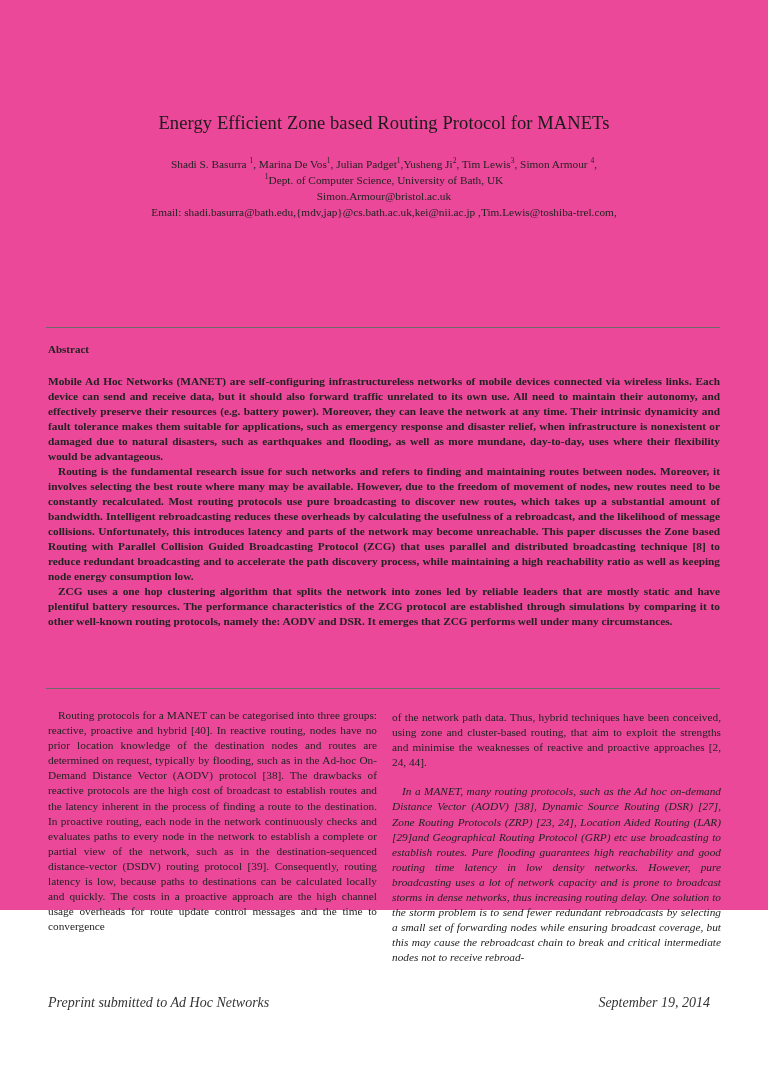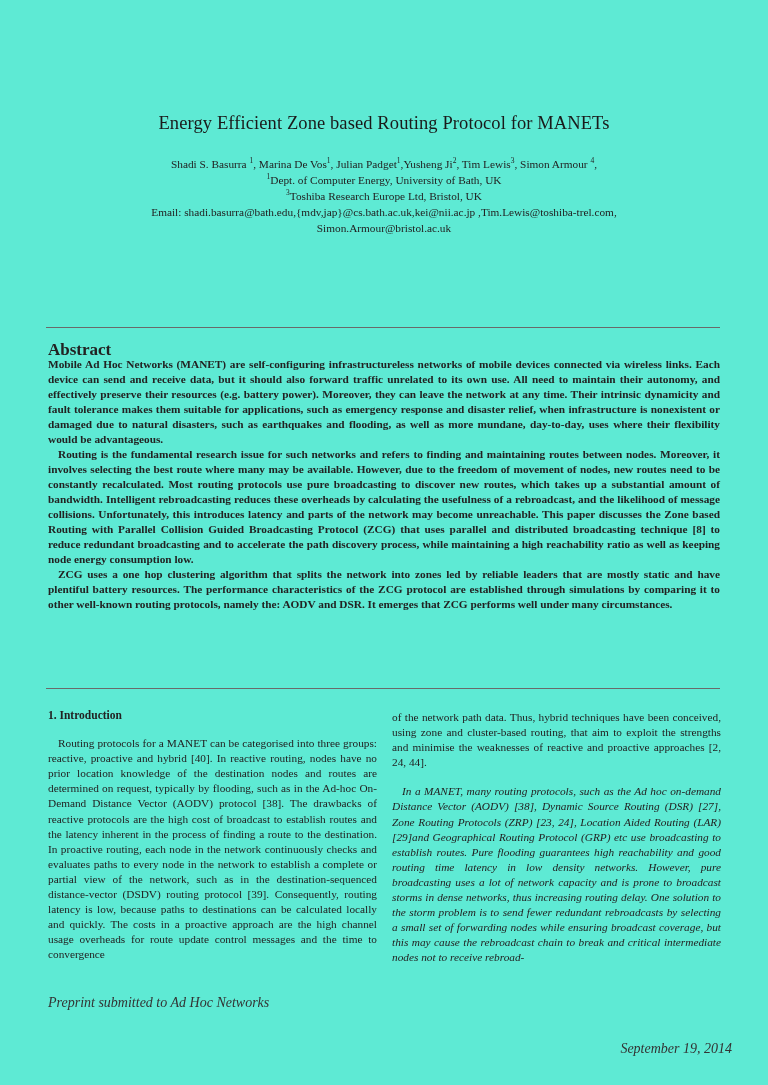--- a/index.html
+++ b/index.html
@@ -1,74 +1,72 @@
 <!DOCTYPE html>
 <html><head>
 <meta charset="utf-8">
 <style>
   html, body { margin: 0; padding: 0; background: #ffffff; }
   body { width: 768px; height: 1085px; position: relative; overflow: hidden;
          font-family: "Liberation Serif", "DejaVu Serif", serif; color: #1a1a1a; }
-  .page { position: absolute; left: 0; top: 0; width: 768px; height: 1085px; background: #5eead4; }
+  .page { position: absolute; left: 0; top: 0; width: 768px; height: 910px; background: #ec4899; }
   .title { position: absolute; left: 0; width: 768px; top: 113px; text-align: center;
            font-size: 18.5px; letter-spacing: 0.1px; color: #1a1a1a; }
   .front { position: absolute; left: 40px; width: 688px; top: 156px; text-align: center;
            font-size: 11.3px; line-height: 16px; color: #222; }
   .front div { white-space: nowrap; text-align: center; }
   sup { font-size: 7.5px; vertical-align: super; line-height: 0; }
   .rule { position: absolute; left: 46px; width: 674px; height: 1px; background: #6a6a6a; }
   .abstract { position: absolute; left: 48px; width: 672px; top: 342px; font-size: 11.3px;
               line-height: 15px; text-align: justify; color: #222; }
-  .abstract h3 { margin: 0 0 0 0; font-size: 17px; font-weight: bold; }
+  .abstract h3 { margin: 0 0 17px 0; font-size: 11px; font-weight: bold; }
   .abstract p { margin: 0; text-indent: 0; font-weight: bold; }
   .abstract p.ind { text-indent: 10px; }
   .keywords { margin-top: 8px !important; }
   .keywords .kw-label { font-style: italic; }
   .col { position: absolute; top: 708px; width: 329px; font-size: 11.3px; line-height: 15.1px;
          text-align: justify; color: #222; hyphens: manual; }
   .col.left { left: 48px; }
   .col.right { left: 392px; top: 710px; }
   .col h3 { margin: 0 0 13px 0; font-size: 11.5px; font-weight: bold; }
   .col p { margin: 0; text-indent: 10px; }
   .col p.noind { text-indent: 0; }
   .col p.gap { margin-top: 14px; font-style: italic; }
   .footer { position: absolute; top: 995px; font-size: 14px; font-style: italic; color: #333; }
   .footer.left { left: 48px; }
-  .footer.right { right: 36px; margin-top: 46px; }
+  .footer.right { right: 58px; }
 </style>
 </head>
 <body>
 
 <div class="page">
 
   <div class="title">Energy Efficient Zone based Routing Protocol for MANETs</div>
 
   <div class="front">
     <div>
       <span>Shadi S. Basurra </span><sup>1</sup><span>, Marina De Vos</span><sup>1</sup><span>, Julian Padget</span><sup>1</sup><span>,Yusheng Ji</span><sup>2</sup><span>, Tim Lewis</span><sup>3</sup><span>, Simon Armour </span><sup>4</sup><span>,</span>
     </div>
-    <div><sup>1</sup><span>Dept. of Computer Energy, University of Bath, UK</span></div>
-    <div><sup>3</sup><span>Toshiba Research Europe Ltd, Bristol, UK</span></div>
+    <div><sup>1</sup><span>Dept. of Computer Science, University of Bath, UK</span></div>
+    <div>Simon.Armour@bristol.ac.uk</div>
     <div>Email: shadi.basurra@bath.edu,{mdv,jap}@cs.bath.ac.uk,kei@nii.ac.jp ,Tim.Lewis@toshiba-trel.com,</div>
-    <div>Simon.Armour@bristol.ac.uk</div>
   </div>
 
   <div class="rule" style="top:327px;"></div>
 
   <div class="abstract">
     <h3>Abstract</h3>
     <p>Mobile Ad Hoc Networks (MANET) are self-configuring infrastructureless networks of mobile devices connected via wireless links. Each device can send and receive data, but it should also forward traffic unrelated to its own use. All need to maintain their autonomy, and effectively preserve their resources (e.g. battery power). Moreover, they can leave the network at any time. Their intrinsic dynamicity and fault tolerance makes them suitable for applications, such as emergency response and disaster relief, when infrastructure is nonexistent or damaged due to natural disasters, such as earthquakes and flooding, as well as more mundane, day-to-day, uses where their flexibility would be advantageous.</p>
     <p class="ind">Routing is the fundamental research issue for such networks and refers to finding and maintaining routes between nodes. More­over, it involves selecting the best route where many may be available. However, due to the freedom of movement of nodes, new routes need to be constantly recalculated. Most routing protocols use pure broadcasting to discover new routes, which takes up a substantial amount of bandwidth. Intelligent rebroadcasting reduces these overheads by calculating the usefulness of a rebroadcast, and the likelihood of message collisions. Unfortunately, this introduces latency and parts of the network may become unreach­able. This paper discusses the Zone based Routing with Parallel Collision Guided Broadcasting Protocol (ZCG) that uses parallel and distributed broadcasting technique [8] to reduce redundant broadcasting and to accelerate the path discovery process, while maintaining a high reachability ratio as well as keeping node energy consumption low.</p>
     <p class="ind">ZCG uses a one hop clustering algorithm that splits the network into zones led by reliable leaders that are mostly static and have plentiful battery resources. The performance characteristics of the ZCG protocol are established through simulations by comparing it to other well-known routing protocols, namely the: AODV and DSR. It emerges that ZCG performs well under many circumstances.</p>
   </div>
 
   <div class="rule" style="top:688px;"></div>
 
   <div class="col left">
-    <h3>1.  Introduction</h3>
     <p>Routing protocols for a MANET can be categorised into three groups: reactive, proactive and hybrid [40]. In reactive routing, nodes have no prior location knowledge of the desti­nation nodes and routes are determined on request, typically by flooding, such as in the Ad-hoc On-Demand Distance Vec­tor (AODV) protocol [38]. The drawbacks of reactive proto­cols are the high cost of broadcast to establish routes and the latency inherent in the process of finding a route to the desti­nation. In proactive routing, each node in the network continu­ously checks and evaluates paths to every node in the network to establish a complete or partial view of the network, such as in the destination-sequenced distance-vector (DSDV) routing pro­tocol [39]. Consequently, routing latency is low, because paths to destinations can be calculated locally and quickly. The costs in a proactive approach are the high channel usage overheads for route update control messages and the time to convergence</p>
   </div>
 
   <div class="col right">
     <p class="noind">of the network path data. Thus, hybrid techniques have been conceived, using zone and cluster-based routing, that aim to ex­ploit the strengths and minimise the weaknesses of reactive and proactive approaches [2, 24, 44].</p>
     <p class="gap">In a MANET, many routing protocols, such as the Ad hoc on-demand Distance Vector (AODV) [38], Dynamic Source Routing (DSR) [27], Zone Routing Protocols (ZRP) [23, 24], Location Aided Routing (LAR) [29]and Geographical Routing Protocol (GRP) etc use broadcasting to establish routes. Pure flooding guarantees high reachability and good routing time latency in low density networks. However, pure broadcasting uses a lot of network capacity and is prone to broadcast storms in dense networks, thus increasing routing delay. One solution to the storm problem is to send fewer redundant rebroadcasts by selecting a small set of forwarding nodes while ensuring broadcast coverage, but this may cause the rebroadcast chain to break and critical intermediate nodes not to receive rebroad-</p>
   </div>
 
   <div class="footer left">Preprint submitted to Ad Hoc Networks</div>
   <div class="footer right">September 19, 2014</div>

